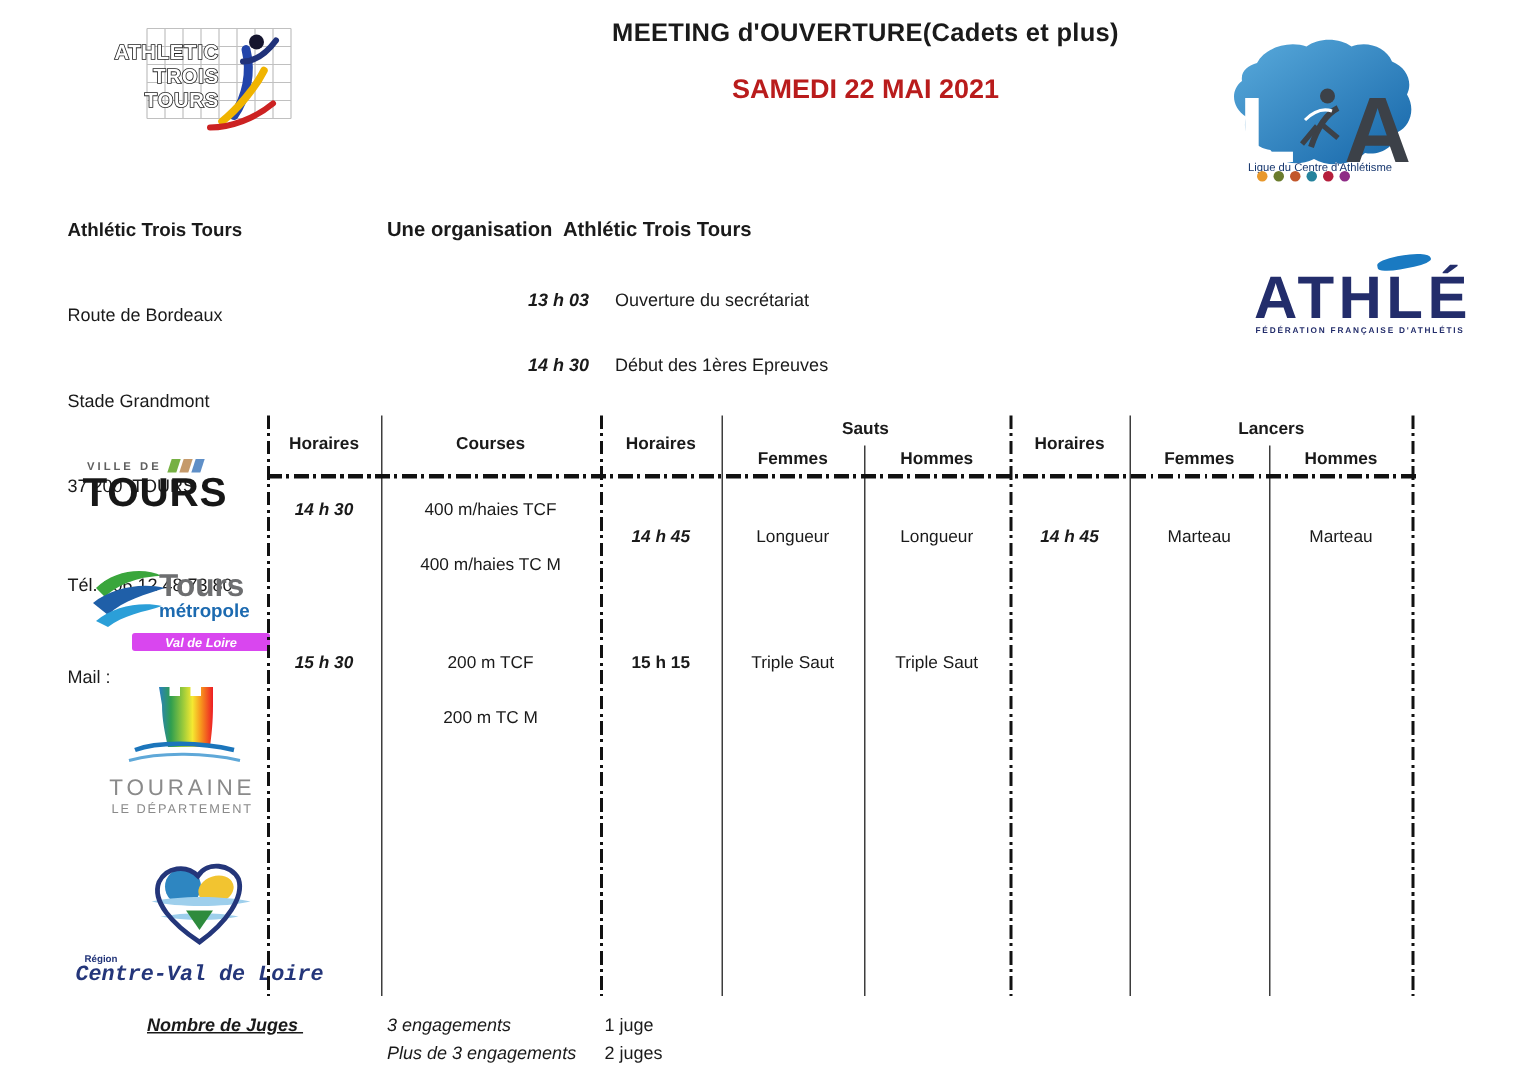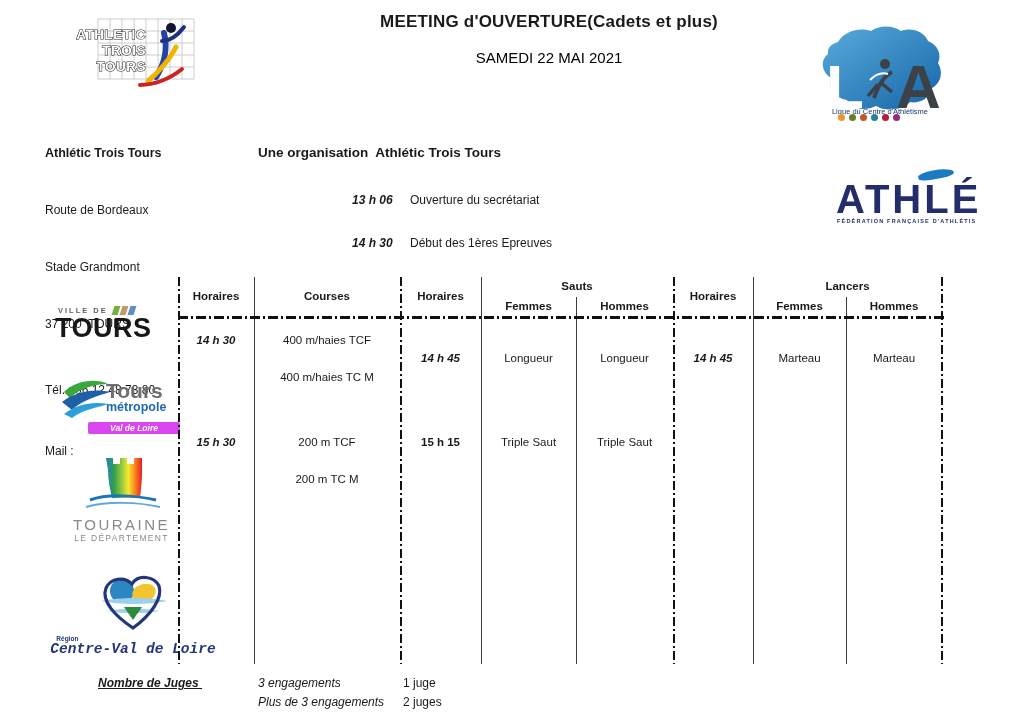--- a/index.html
+++ b/index.html
@@ -4,23 +4,23 @@
 <style>
   * { margin:0; padding:0; box-sizing:border-box; }
   html,body { width:1024px; height:714px; }
   body {
     position:relative; overflow:hidden; background:#ffffff;
     font-family:"Liberation Sans", sans-serif; color:#1a1a1a;
   }
   .abs { position:absolute; }
 
   
-  .title-block { left:284px; top:12px; width:530px; text-align:center; }
+  .title-block { left:312px; top:12px; width:530px; text-align:center; }
   .meet-title { font-size:17px; font-weight:bold; letter-spacing:.2px; }
-  .meet-date  { font-size:15px; font-weight:normal; color:#000000; margin-top:17px; }
+  .meet-date  { font-size:18px; font-weight:bold; color:#b91c1c; margin-top:17px; }
   .meet-venue { font-size:15.5px; font-weight:bold; margin-top:18px; }
 
   
   .club-block { left:45px; top:106px; font-size:12px; line-height:19px; white-space:pre; }
   .club-name  { font-weight:bold; font-size:12.5px; }
   .club-phone { margin-top:9px; }
   .club-mail  { margin-top:4px; }
 
   .organizer { left:258px; top:145px; font-size:13.5px; font-weight:bold; white-space:pre; }
 
@@ -149,21 +149,21 @@
   <span style="background:#6b7c2d"></span>
   <span style="background:#c2572c"></span>
   <span style="background:#25839d"></span>
   <span style="background:#b51f3c"></span>
   <span style="background:#8e2c86"></span>
 </div>
 
 <div class="abs organizer">Une organisation  Athlétic Trois Tours</div>
 
 <div class="abs sched-row" style="top:193px;">
-  <span class="sched-time">13 h 06</span>
+  <span class="sched-time">13 h 03</span>
   <span>Ouverture du secrétariat</span>
 </div>
 <div class="abs sched-row" style="top:236px;">
   <span class="sched-time">14 h 30</span>
   <span>Début des 1ères Epreuves</span>
 </div>
 
 <div class="abs ffa-logo">
   <div class="ffa-swoosh"></div>
   <div class="ffa-brand">ATHLÉ</div>

